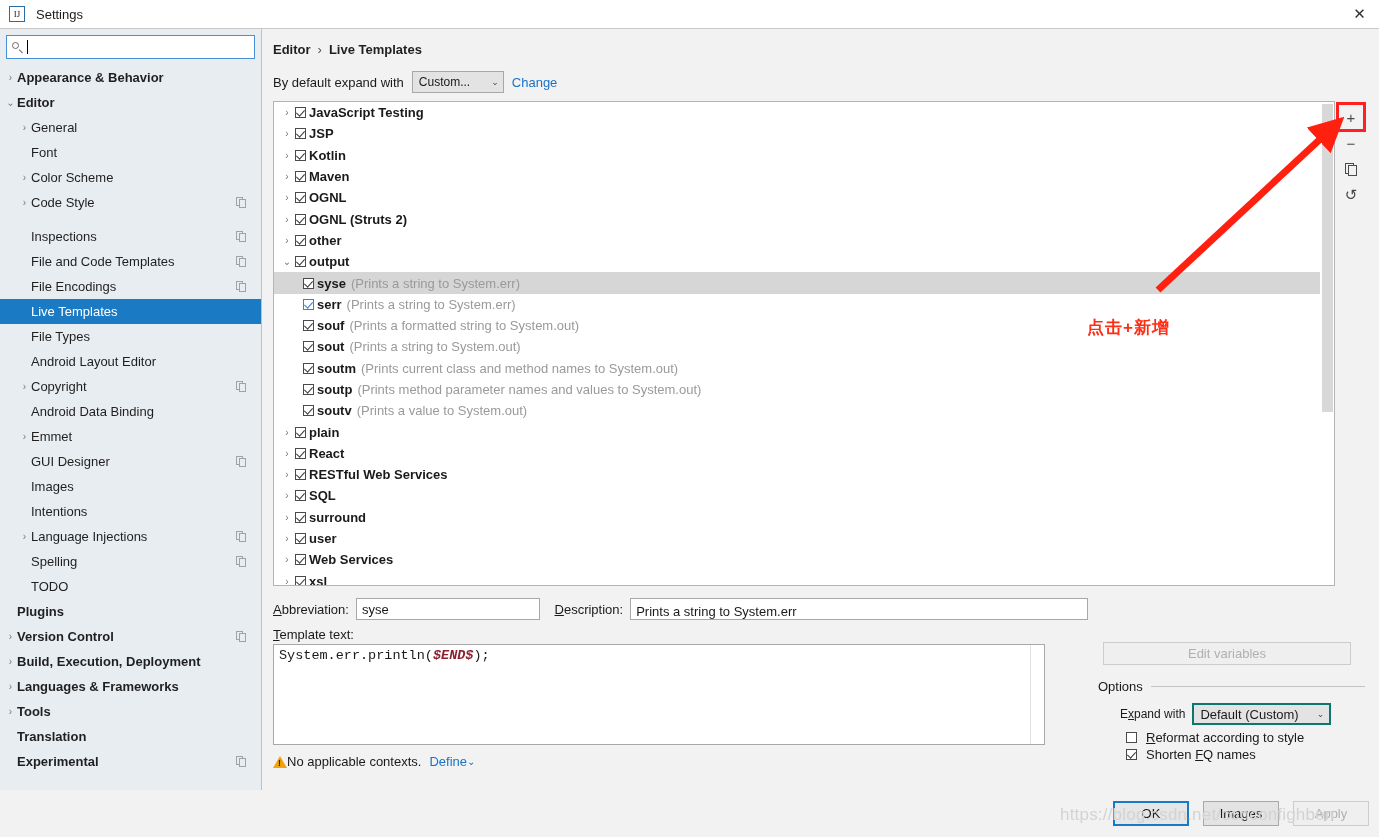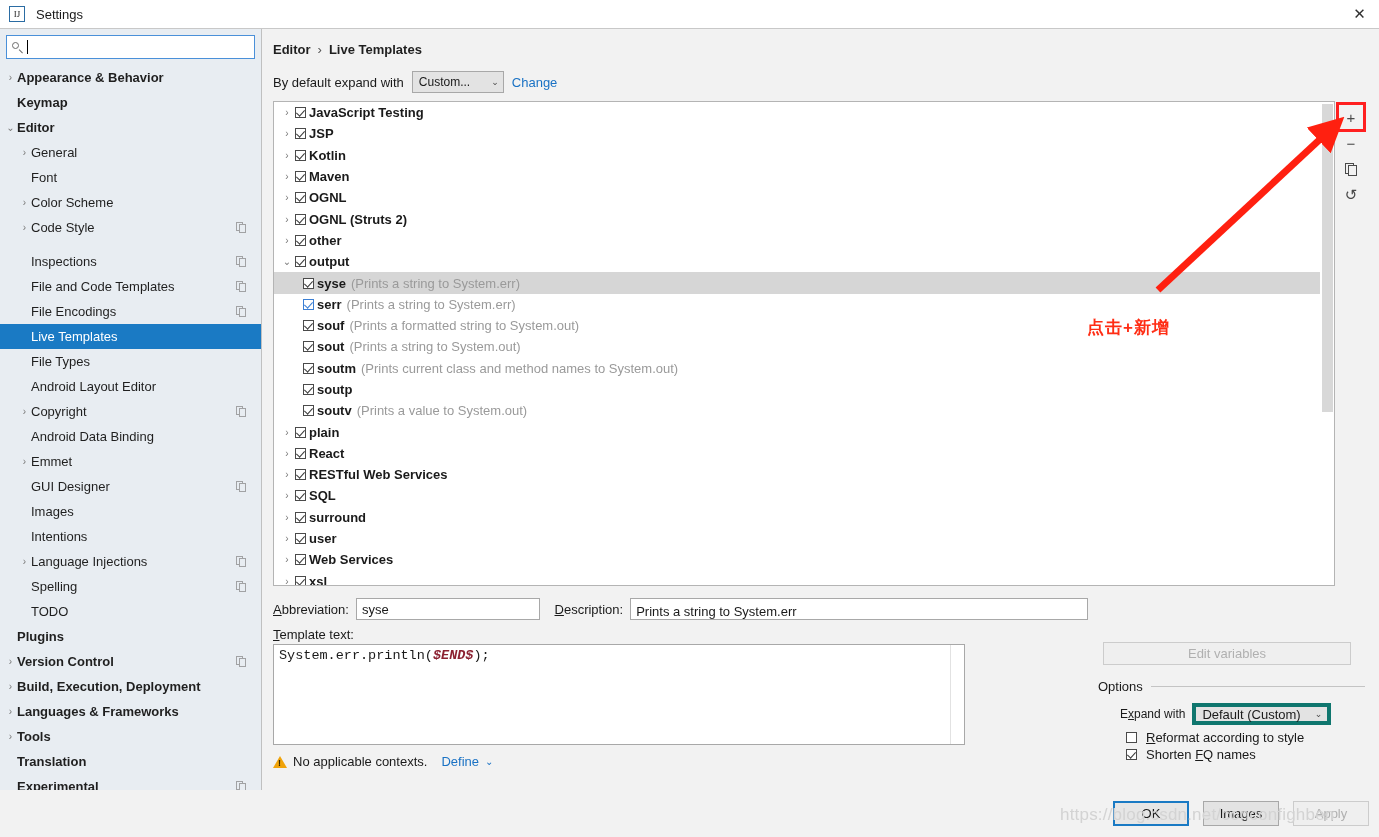--- a/index.html
+++ b/index.html
@@ -332,37 +332,37 @@
     border: 1px solid #a8a8a8;
     box-sizing: border-box;
     display: flex; align-items: center;
     padding-left: 5px;
     font-size: 13px;
   }
   .tf-abbr { width: 255px; }
   .tf-desc { width: 640px; align-items: flex-end; }
   .tt-label { margin: 7px 0 2px 0; font-size: 13px; }
   .code-box {
-    width: 692px; height: 101px;
+    width: 772px; height: 101px;
     background: #fff;
     border: 1px solid #a8a8a8;
     box-sizing: border-box;
     position: relative;
     font-family: "Liberation Mono", monospace;
     font-size: 13.5px;
     padding: 3px 0 0 5px;
   }
   .code-box .var { color: #8b2030; font-style: italic; font-weight: bold; }
   .code-scroll {
     position: absolute; right: 0; top: 0; bottom: 0;
     width: 13px; background: #fff; border-left: 1px solid #e2e2e2;
   }
   .ctx-row {
     margin-top: 9px;
-    display: flex; align-items: center; gap: 6px;
+    display: flex; align-items: center; 
     font-size: 13px;
   }
   .warn-ico {
     width: 0; height: 0;
     border-left: 7px solid transparent;
     border-right: 7px solid transparent;
     border-bottom: 12px solid #f0a30a;
     position: relative;
   }
   .warn-ico::after {
@@ -381,21 +381,21 @@
   }
   .opt-legend {
     display: flex; align-items: center; gap: 8px;
     font-size: 13px;
   }
   .opt-legend .rule { flex: 1; height: 1px; background: #c4c4c4; }
   .opt-body { padding: 9px 0 0 22px; }
   .opt-row { display: flex; align-items: center; gap: 7px; margin-bottom: 5px; }
   .combo2 {
     height: 22px; width: 139px;
-    background: #e3e3e3; border: 4px solid #0f766e;
+    background: #e3e3e3; border: 2px solid #0f766e;
     display: flex; align-items: center; justify-content: space-between;
     padding: 0 5px 0 6px; box-sizing: border-box;
     font-size: 13px; cursor: default;
   }
   .ck-row { display: flex; align-items: center; gap: 6px; margin: 2px 0 2px 6px; font-size: 13px; }
 
   
   .footer {
     position: absolute;
     left: 0; bottom: 0;
@@ -470,24 +470,20 @@
         <input class="search-input-txt" type="text" value="" style="">
       </div>
     </div>
 
     <div class="tree" id="sidebar-tree">
         <div class="node bold" style="padding-left: 4px;">
           <span class="arrow">›</span>
           <span class="lbl">Appearance &amp; Behavior</span>
         </div>
         <div class="node bold" style="padding-left: 4px;">
-          <span class="arrow"></span>
-          <span class="lbl">Keymap</span>
-        </div>
-        <div class="node bold" style="padding-left: 4px;">
           <span class="arrow">⌄</span>
           <span class="lbl">Editor</span>
         </div>
         <div class="node" style="padding-left: 18px;">
           <span class="arrow">›</span>
           <span class="lbl">General</span>
         </div>
         <div class="node" style="padding-left: 18px;">
           <span class="arrow"></span>
           <span class="lbl">Font</span>
@@ -722,20 +718,21 @@
             <div class="trow">
               <span class="indent"></span>
               <span class="cb checked"></span>
               <span class="abbr">soutm</span>
               <span class="desc">(Prints current class and method names to System.out)</span>
             </div>
             <div class="trow">
               <span class="indent"></span>
               <span class="cb checked"></span>
               <span class="abbr">soutp</span>
+              <span class="desc">(Prints method parameter names and values to System.out)</span>
             </div>
             <div class="trow">
               <span class="indent"></span>
               <span class="cb checked"></span>
               <span class="abbr">soutv</span>
               <span class="desc">(Prints a value to System.out)</span>
             </div>
             <div class="trow">
               <span class="tw">›</span>
               <span class="cb checked"></span>

